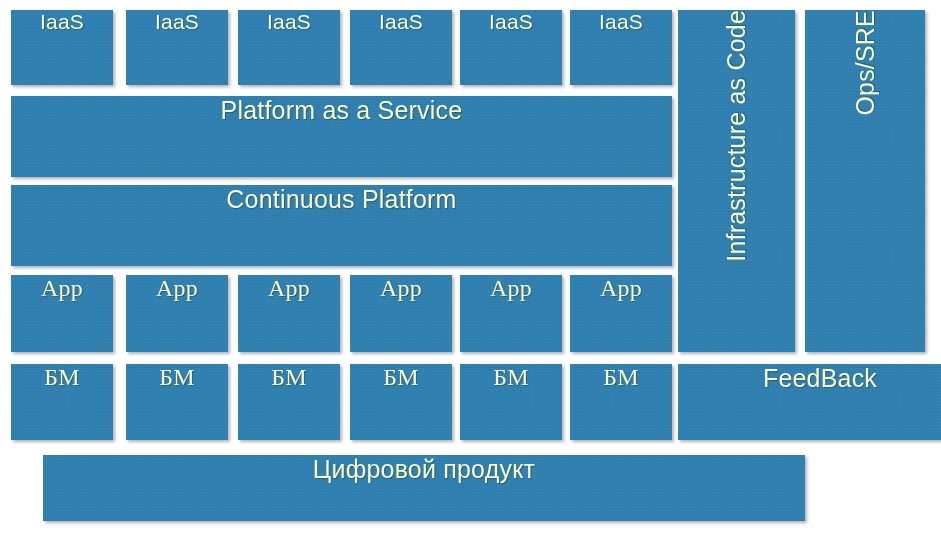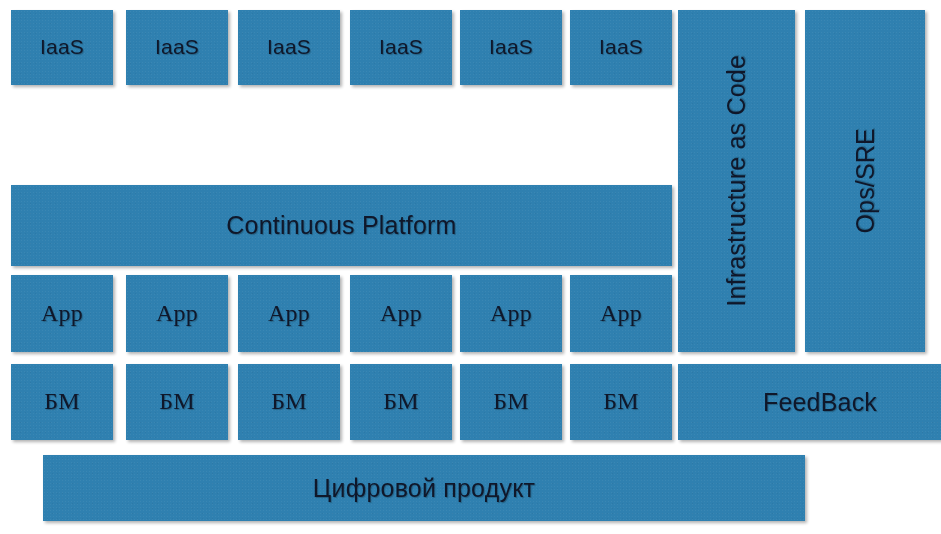--- a/index.html
+++ b/index.html
@@ -13,23 +13,23 @@
   #canvas {
     position: relative;
     width: 941px;
     height: 534px;
     background: #ffffff;
     overflow: hidden;
   }
   .blk {
     position: absolute;
     background: #2f80b0;
-    color: #0f172a;
+    color: #fef9c3;
     display: flex;
-    align-items: center;
+    align-items: flex-start;
     justify-content: center;
     box-sizing: border-box;
     box-shadow: 2px 2px 3px rgba(0,0,0,0.30);
     text-align: center;
     line-height: 1.15;
     letter-spacing: 0.2px;
     text-shadow: 1px 1px 1px rgba(0,0,0,0.25);
     overflow: hidden;
   }
   
@@ -75,20 +75,23 @@
   <div class="blk sm" style="left:350px; top:10px;  width:102px; height:75px;">
     <span>IaaS</span>
   </div>
   <div class="blk sm" style="left:460px; top:10px;  width:102px; height:75px;">
     <span>IaaS</span>
   </div>
   <div class="blk sm" style="left:570px; top:10px;  width:102px; height:75px;">
     <span>IaaS</span>
   </div>
 
+  <div class="blk lg" style="left:11px; top:96px; width:661px; height:81px;">
+    <span>Platform as a Service</span>
+  </div>
 
   <div class="blk lg" style="left:11px; top:185px; width:661px; height:81px;">
     <span>Continuous Platform</span>
   </div>
 
   <div class="blk md" style="left:11px;  top:275px; width:102px; height:77px;">
     <span>App</span>
   </div>
   <div class="blk md" style="left:126px; top:275px; width:102px; height:77px;">
     <span>App</span>

